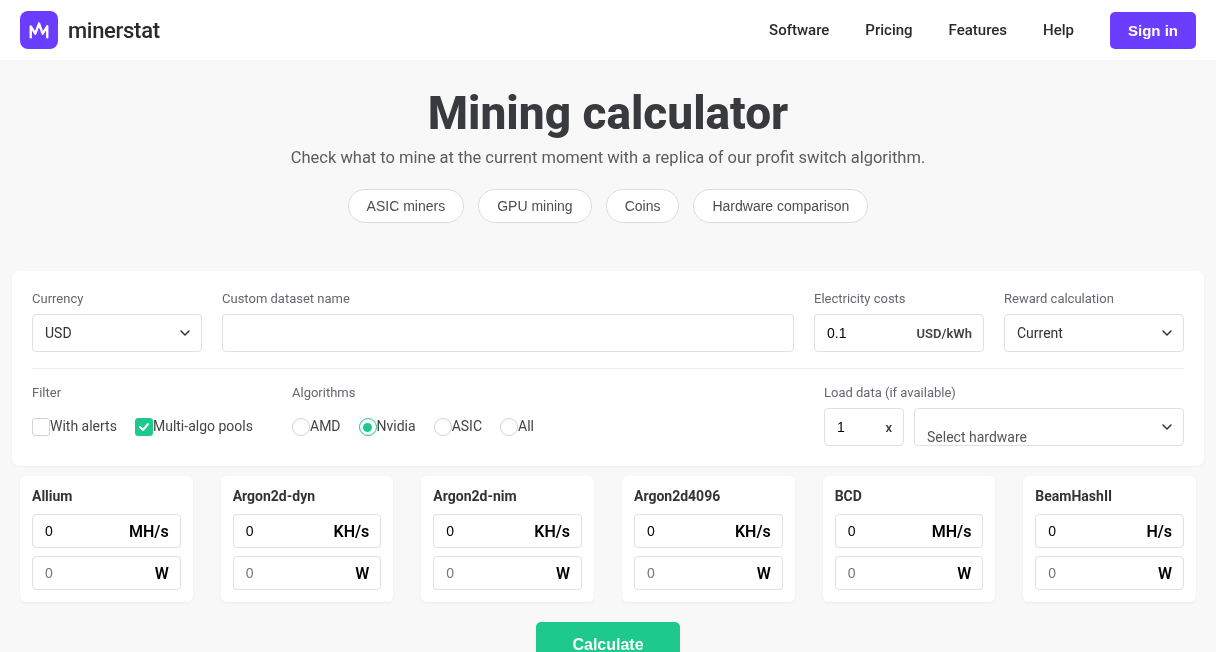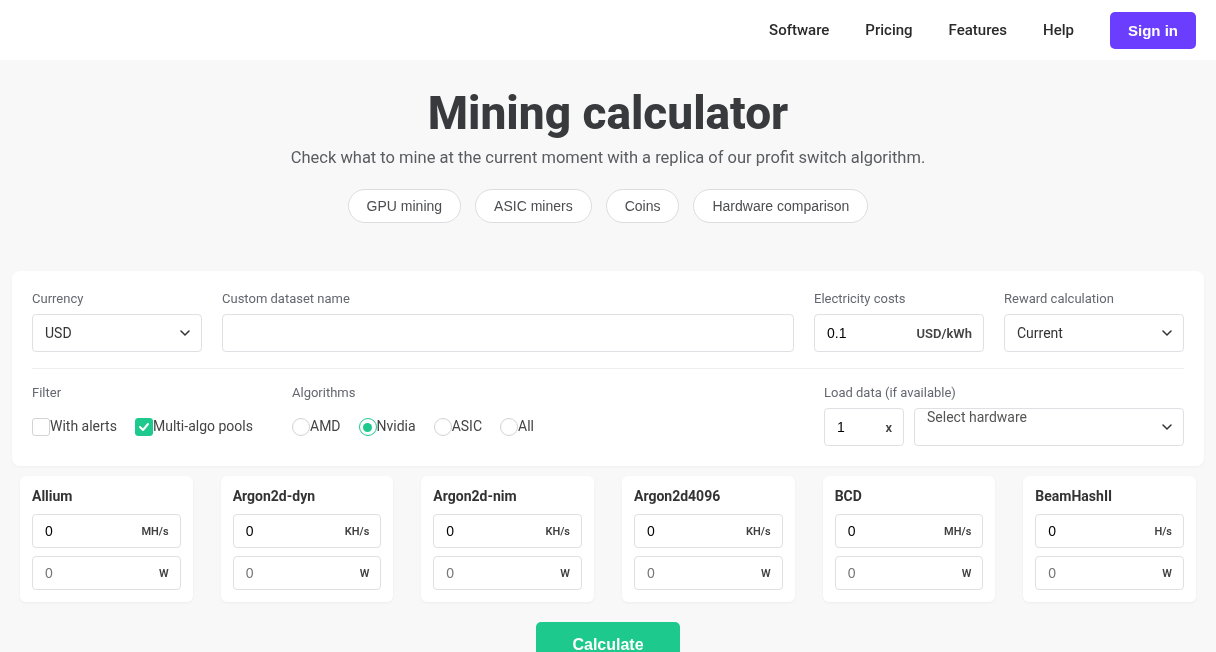--- a/index.html
+++ b/index.html
@@ -48,44 +48,52 @@
 .radio { width: 18px; height: 18px; border: 1.5px solid #d2d3d6; border-radius: 50%; display: flex; align-items: center; justify-content: center; }
 .radio.checked { border-color: #1dc98c; }
 .radio.checked::after { content: ""; width: 9px; height: 9px; background: #1dc98c; border-radius: 50%; }
 
 
 .algos { display: flex; gap: 28px; padding: 0 20px; }
 .algo { flex: 1; background: #fff; border-radius: 6px; padding: 12px; box-shadow: 0 1px 3px rgba(0,0,0,0.05); }
 .algo-name { font-size: 14px; font-weight: 700; color: #333; margin-bottom: 10px; }
 .algo .input-wrap + .input-wrap { margin-top: 8px; }
 .algo .input { height: 34px; }
-.algo .input-suffix { font-size: 11px; font-weight: 600; color: #404040; }
+.algo .input-suffix { font-size: 16px; font-weight: 600; color: #000000; }
 
 .calc-wrap { display: flex; justify-content: center; padding: 20px 0 24px; }
 .calc { background: #1dc98c; color: #fff; border: none; font-size: 16px; font-weight: 700; padding: 14px 36px; border-radius: 5px; cursor: pointer; }
 </style>
 </head>
 <body>
 
 <div class="header">
+  <div class="logo">
+    <div class="logo-icon">
+      <svg width="22" height="22" viewBox="0 0 24 24" fill="none">
+          <path d="M3 20V8l5 8 4-11 4 11 5-8v12" stroke="#fff" stroke-width="2.6" stroke-linecap="round" stroke-linejoin="round"></path>
+        </svg>
+    </div>
+    <span class="logo-text">minerstat</span>
+  </div>
   <div class="nav">
     <span class="nav-link">Software</span>
     <span class="nav-link">Pricing</span>
     <span class="nav-link">Features</span>
     <span class="nav-link">Help</span>
     <button class="signin">Sign in</button>
   </div>
 </div>
 
 <div class="hero">
   <h1>Mining calculator</h1>
   <p>Check what to mine at the current moment with a replica of our profit switch algorithm.</p>
   <div class="pills">
+    <button class="pill">ASIC miners</button>
     <button class="pill">GPU mining</button>
-    <button class="pill">ASIC miners</button>
     <button class="pill">Coins</button>
     <button class="pill">Hardware comparison</button>
   </div>
 </div>
 
 <div class="card">
   <div class="row">
     <div class="field field-currency">
       <span class="field-label">Currency</span>
       <div class="select-wrap">
@@ -161,21 +169,21 @@
       </div>
     </div>
     <div class="field" style="width:360px;">
       <span class="field-label">Load data (if available)</span>
       <div style="display:flex; gap:10px;">
         <div class="input-wrap" style="width:80px;">
           <input class="input" style="padding-right: 24px;" value="1">
           <span class="input-suffix">x</span>
         </div>
         <div class="select-wrap" style="flex:1;">
-          <div class="input select" style="display:flex;align-items:flex-start;color:#555;">
+          <div class="input select" style="display:flex;align-items:flex-end;color:#555;">
               <span>Select hardware</span>
             </div>
           <span class="chevron">
               <svg width="10" height="10" viewBox="0 0 10 10">
                 <path d="M1 3l4 4 4-4" stroke="#333" stroke-width="1.5" fill="none" stroke-linecap="round"></path>
               </svg>
             </span>
         </div>
       </div>
     </div>

